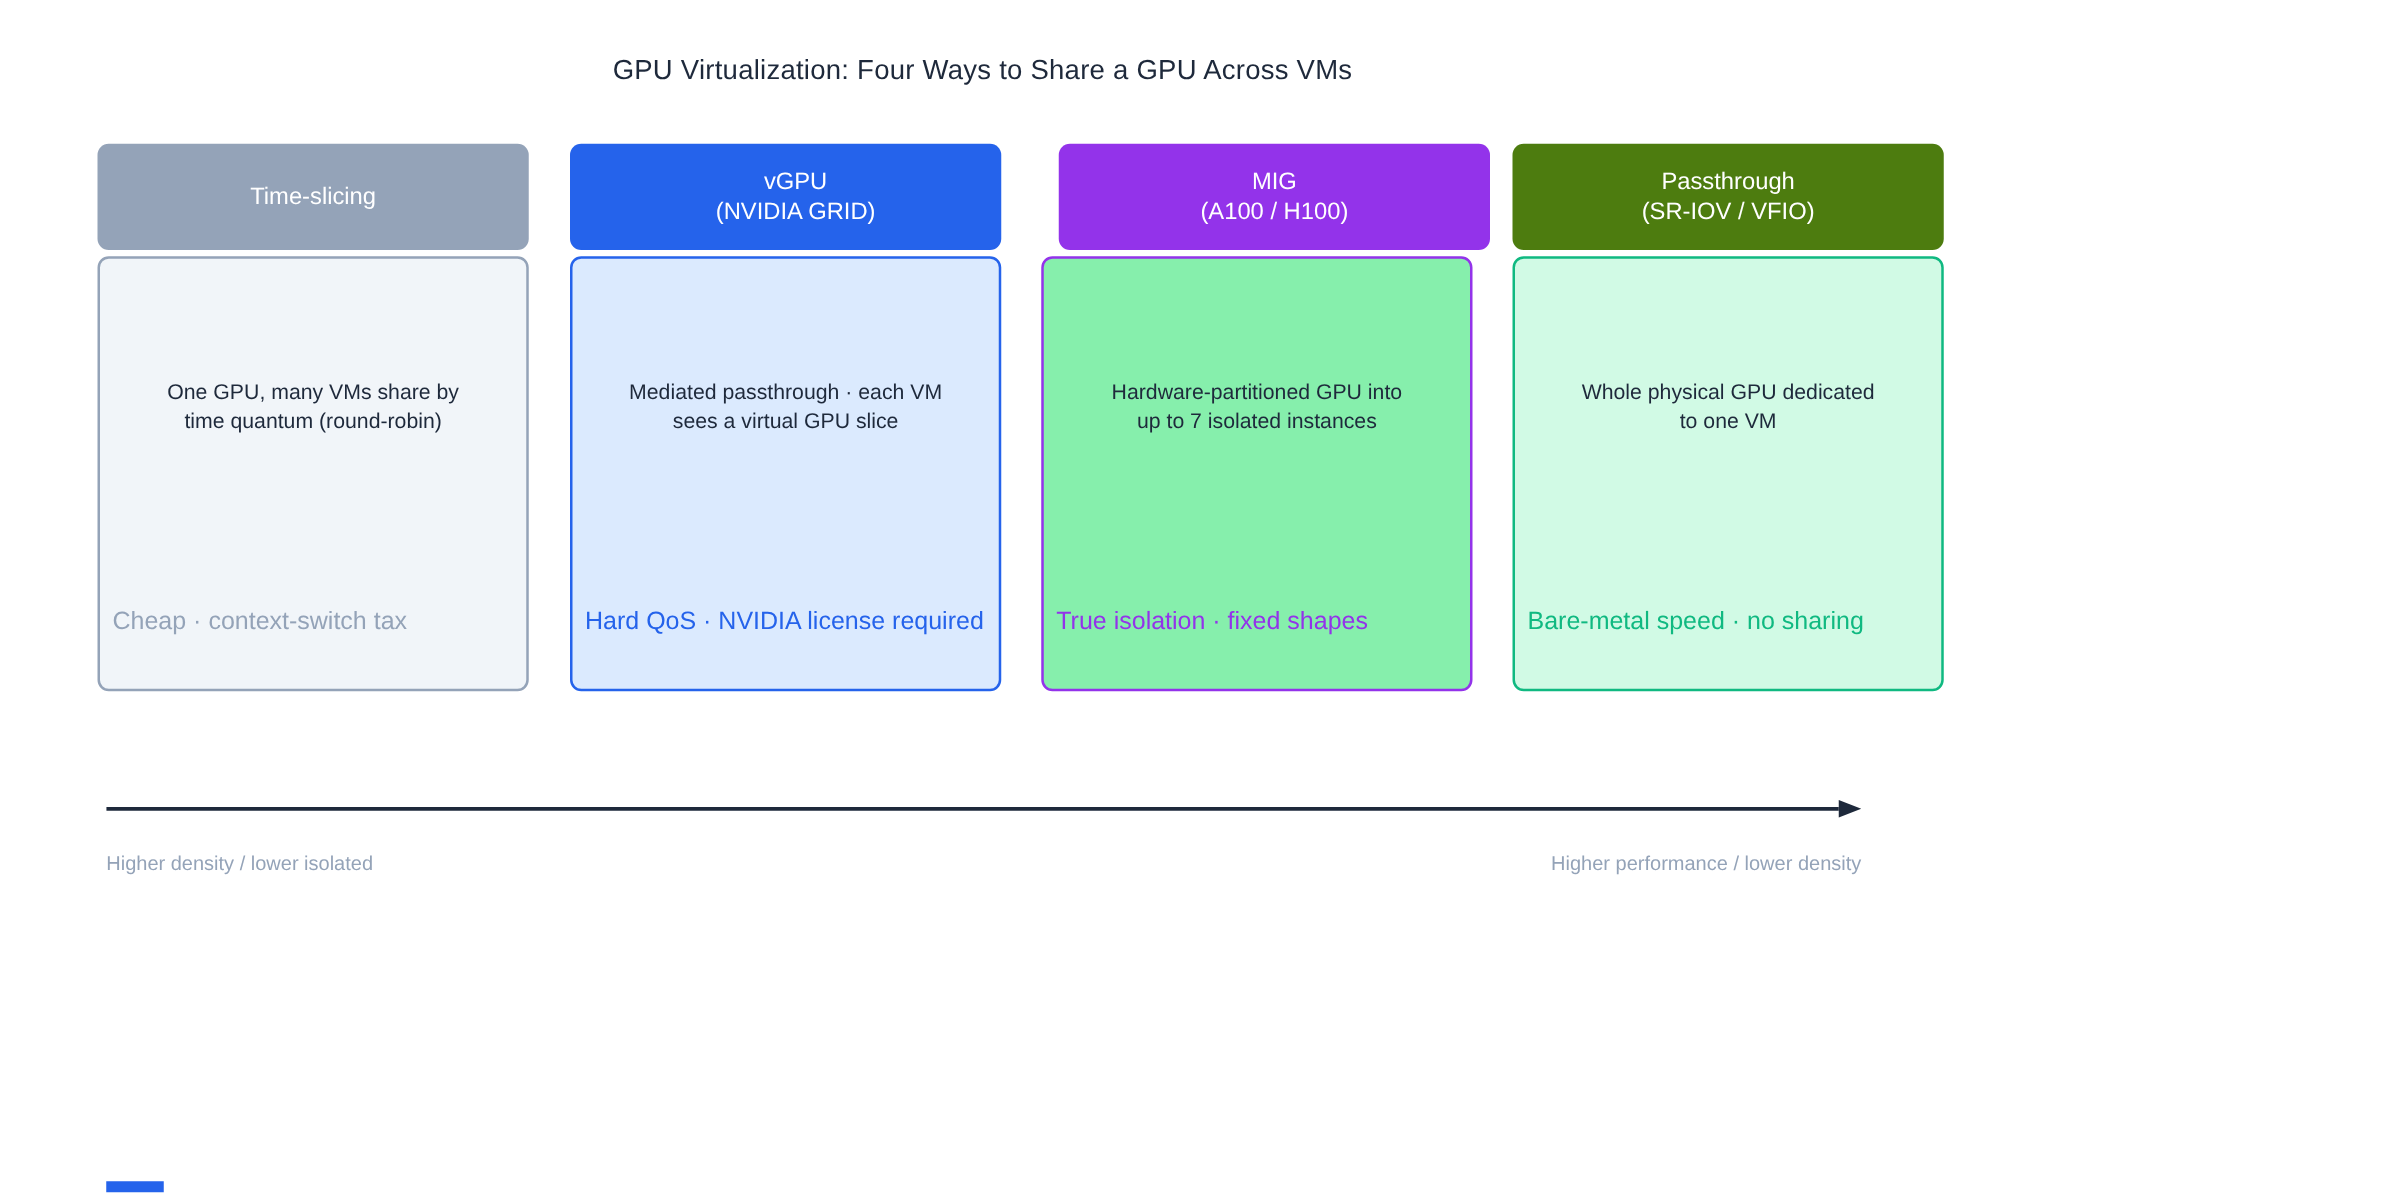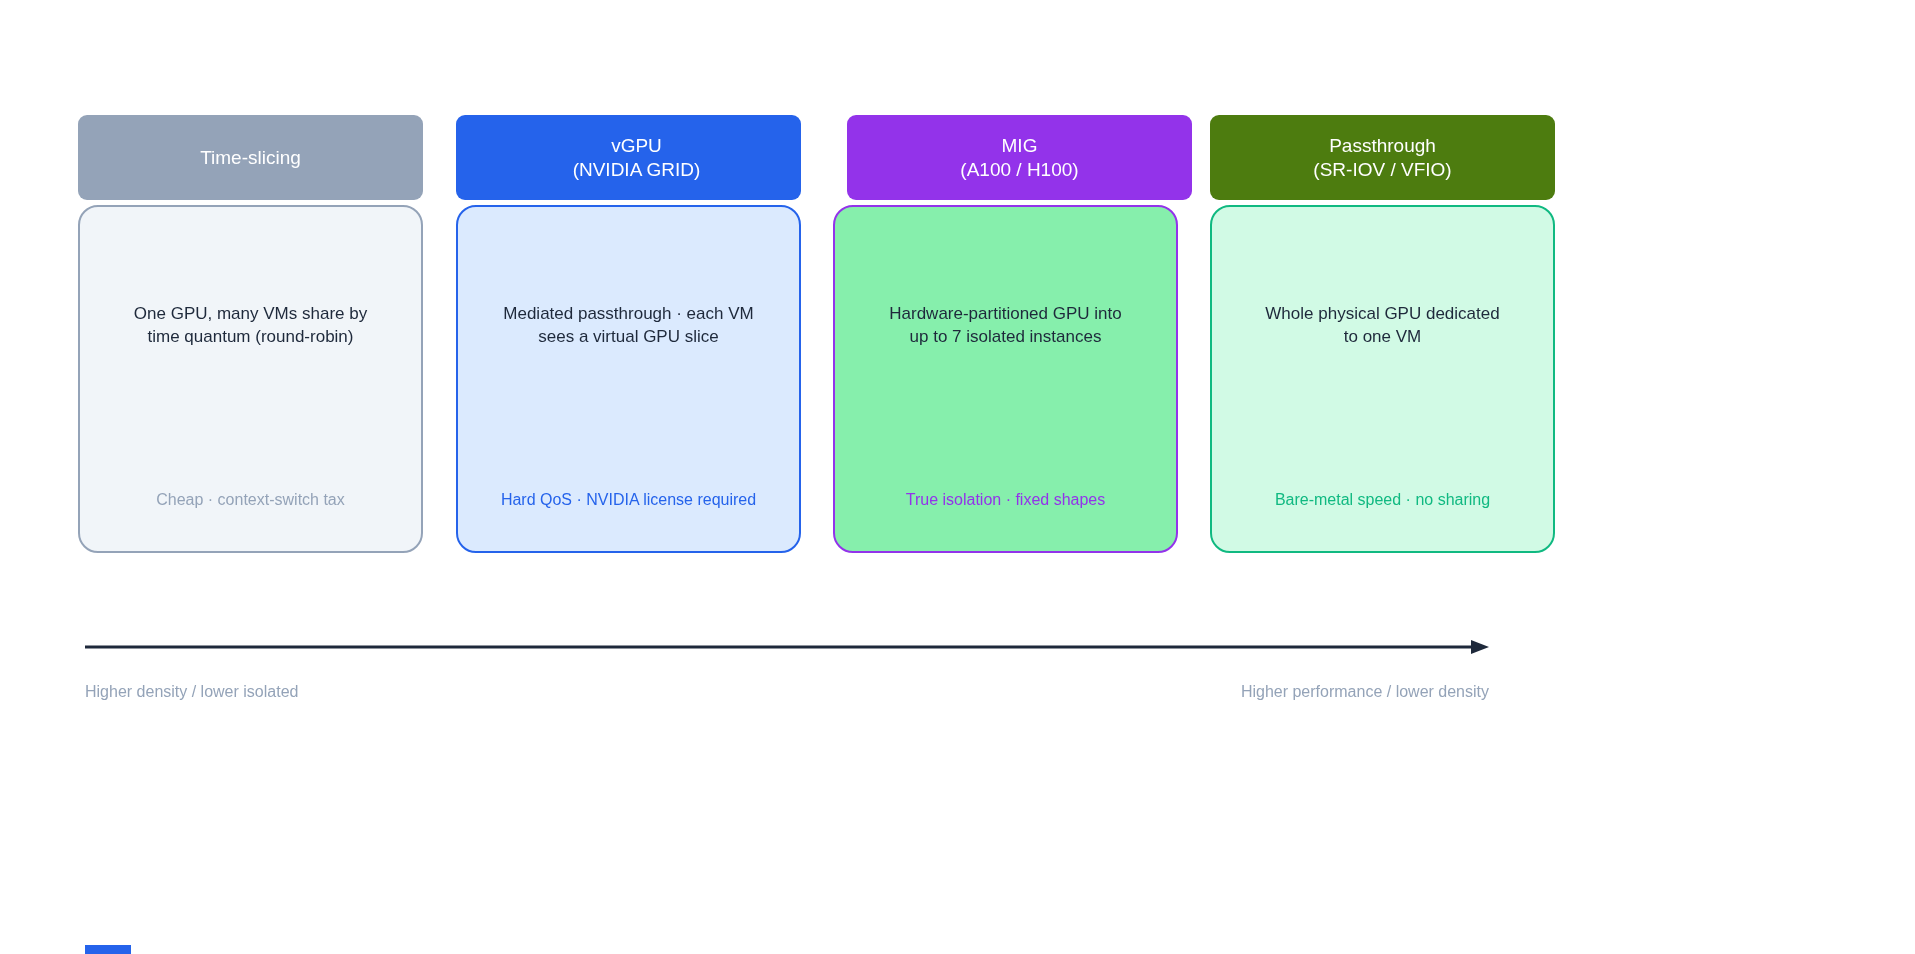--- a/index.html
+++ b/index.html
@@ -55,21 +55,21 @@
     line-height: 1.25;
     text-align: center;
     white-space: pre-line;
   }
   .col-body {
     position: absolute;
     top: 90px;
     left: 0;
     width: 345px;
     height: 348px;
-    border-radius: 20px;
+    border-radius: 9px;
     border: 2px solid transparent;
     box-sizing: border-box;
   }
   .col-desc {
     position: absolute;
     top: 96px;
     left: 10px;
     right: 10px;
     margin: 0;
     text-align: center;
@@ -77,22 +77,22 @@
     line-height: 1.35;
     color: #1e293b;
     white-space: pre-line;
   }
   .col-tagline {
     position: absolute;
     bottom: 42px;
     left: 10px;
     right: 10px;
     margin: 0;
-    text-align: center;
-    font-size: 16px;
+    text-align: left;
+    font-size: 20px;
     line-height: 1.2;
   }
   .axis-arrow {
     position: absolute;
     top: 637px;
     left: 85px;
     width: 1404px;
     height: 20px;
   }
   .axis-labels {
@@ -111,20 +111,21 @@
     top: 945px;
     width: 46px;
     height: 9px;
   }
 </style>
 </head>
 <body>
 
 <div class="canvas">
 
+  <h1 class="page-title">GPU Virtualization: Four Ways to Share a GPU Across VMs</h1>
 
   <section class="column" style="left:78px">
     <header class="col-header" style="background: rgb(148, 163, 184);">
       <h2 class="col-title">Time-slicing</h2>
     </header>
     <div class="col-body" style="background: rgb(241, 245, 249); border-color: rgb(148, 163, 184);">
       <p class="col-desc">One GPU, many VMs share by
 time quantum (round-robin)</p>
       <p class="col-tagline" style="color: rgb(148, 163, 184);">Cheap · context-switch tax</p>
     </div>

